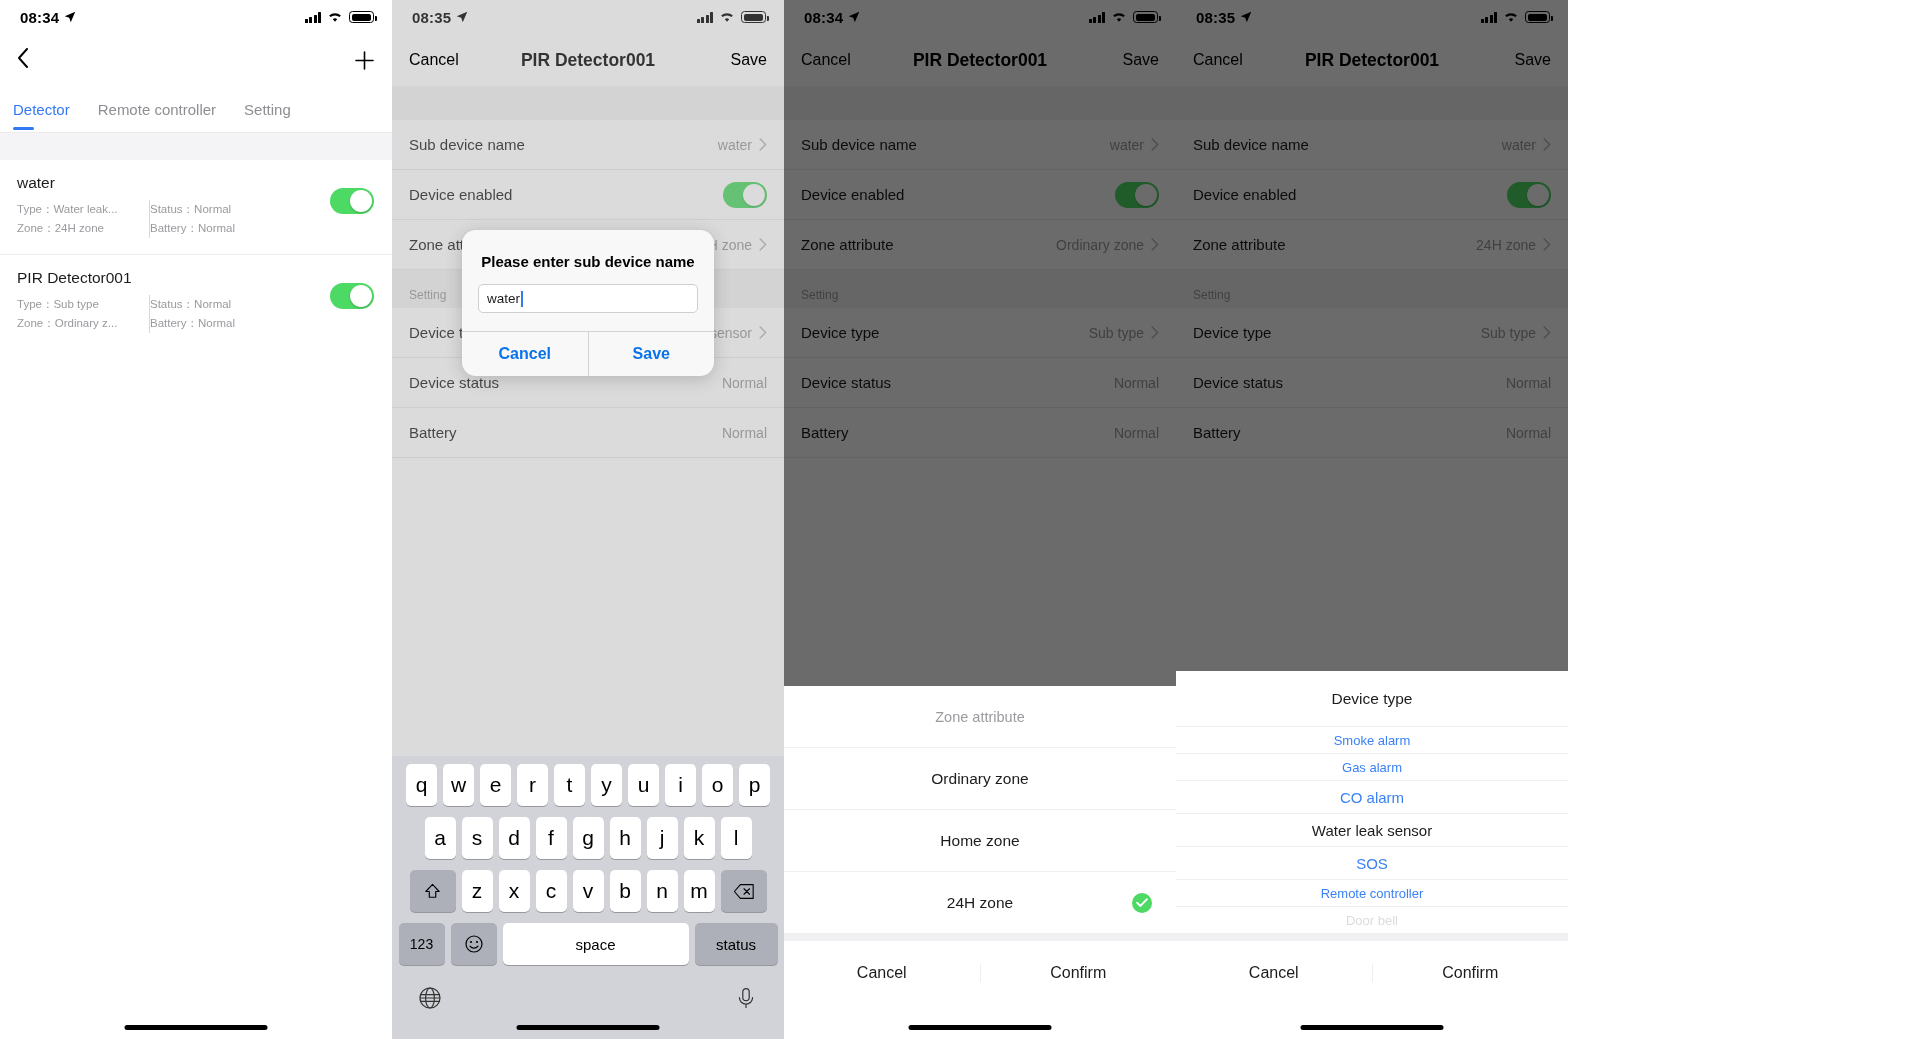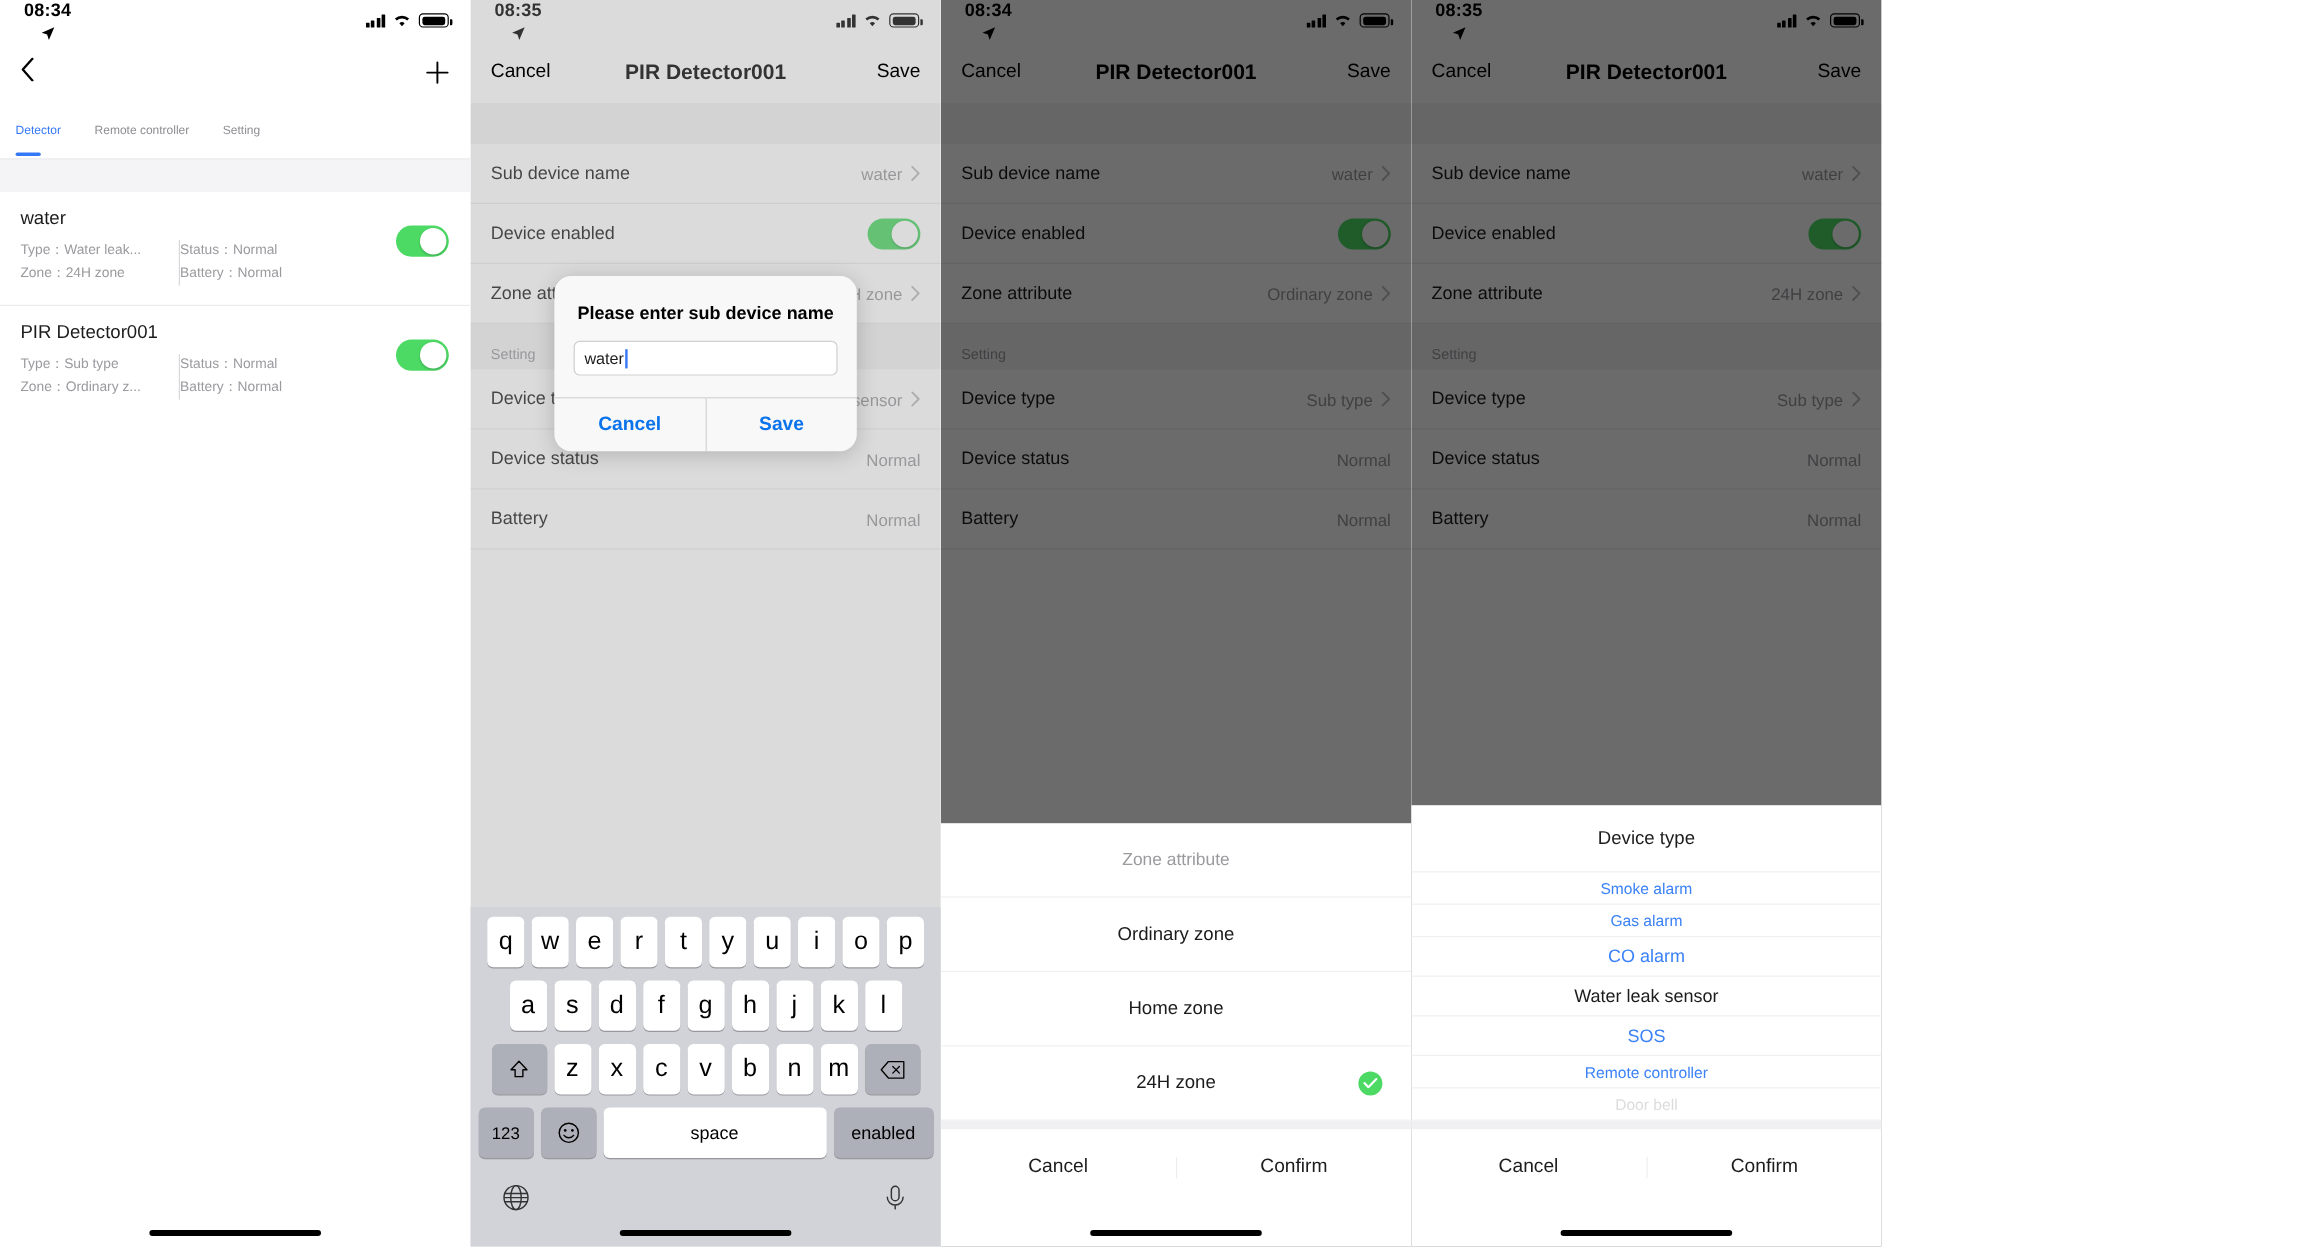--- a/index.html
+++ b/index.html
@@ -20,21 +20,21 @@
   .panel.w4 { flex: 0 0 392px; }
 
   
   .statusbar {
     height: 34px; display: flex; align-items: center;
     justify-content: space-between;
     padding: 0 18px 0 20px;
     font-size: 15px; font-weight: bold; color: #000;
     letter-spacing: .2px;
   }
-  .sb-left { display: flex; align-items: center; gap: 5px; flex-direction: column; }
+  .sb-left { display: flex; align-items: center; gap: 5px; }
   .sb-right { display: flex; align-items: center; gap: 6px; }
   .loc-arrow { display:inline-block; width:12px; height:12px; }
   .bars { display: flex; align-items: flex-end; gap: 1.5px; height: 11px; }
   .bars i { display:block; width:3px; background:#000; border-radius:.5px; }
   .bars i:nth-child(1){height:4px}
   .bars i:nth-child(2){height:6px}
   .bars i:nth-child(3){height:8px}
   .bars i:nth-child(4){height:11px}
   .wifi { width: 16px; height: 12px; }
   .batt { width: 25px; height: 12px; border: 1.3px solid #000; border-radius: 3.5px; position: relative; }
@@ -51,21 +51,21 @@
     font-size: 17.5px; font-weight: bold; color: #000;
     pointer-events:none;
   }
   .nav-btn { font-size: 16px; color:#000; z-index:2; }
   .nav-btn.right { margin-left:auto; }
   .chev-back { width: 12px; height: 20px; }
   .plus { width: 21px; height: 21px; margin-left:auto; }
 
   
   .tabs { display:flex; padding: 0 13px; gap: 0; height: 46px; align-items:center;}
-  .tab { font-size: 10px; color:#8e8e93; padding: 0 14px; position:relative; height:46px; display:flex; align-items:center;}
+  .tab { font-size: 15px; color:#8e8e93; padding: 0 14px; position:relative; height:46px; display:flex; align-items:center;}
   .tab:first-child { padding-left: 0; margin-left: 0;}
   .tab.active { color:#3478f6; }
   .tab.active::after {
     content:""; position:absolute; bottom: 2px; left: 0; width: 21px; height: 3px;
     background:#3478f6; border-radius:2px;
   }
   .tabs-gap { height: 28px; background:#f4f4f6; border-top:1px solid #ececed;}
 
   
   .dev-row { padding: 14px 17px 16px 17px; background:#fff; position:relative; }
@@ -394,21 +394,21 @@
         <div class="key fn wide sm">123</div>
         <div class="key fn wide">
           <svg width="20" height="20" viewBox="0 0 20 20">
               <circle cx="10" cy="10" r="8" fill="none" stroke="#000" stroke-width="1.2"></circle>
               <circle cx="7" cy="8" r="1.1" fill="#000"></circle>
               <circle cx="13" cy="8" r="1.1" fill="#000"></circle>
               <path d="M6 12.2a5 5 0 008 0" fill="none" stroke="#000" stroke-width="1.2" stroke-linecap="round"></path>
             </svg>
         </div>
         <div class="key space">space</div>
-        <div class="key fn ret">enabled</div>
+        <div class="key fn ret">status</div>
       </div>
       <div class="kb-bottom">
         <svg class="globe" viewBox="0 0 24 24">
             <circle cx="12" cy="12" r="10" fill="none" stroke="#333" stroke-width="1.2"></circle>
             <ellipse cx="12" cy="12" rx="4.4" ry="10" fill="none" stroke="#333" stroke-width="1.2"></ellipse>
             <path d="M2.4 8.6h19.2M2.4 15.4h19.2M2 12h20" stroke="#333" stroke-width="1.2"></path>
           </svg>
         <svg class="mic" viewBox="0 0 24 24">
             <rect x="8.8" y="2.6" width="6.4" height="12" rx="3.2" fill="none" stroke="#333" stroke-width="1.2"></rect>
             <path d="M5.4 11.6a6.6 6.6 0 0013.2 0M12 18.2v3.2" fill="none" stroke="#333" stroke-width="1.2" stroke-linecap="round"></path>

